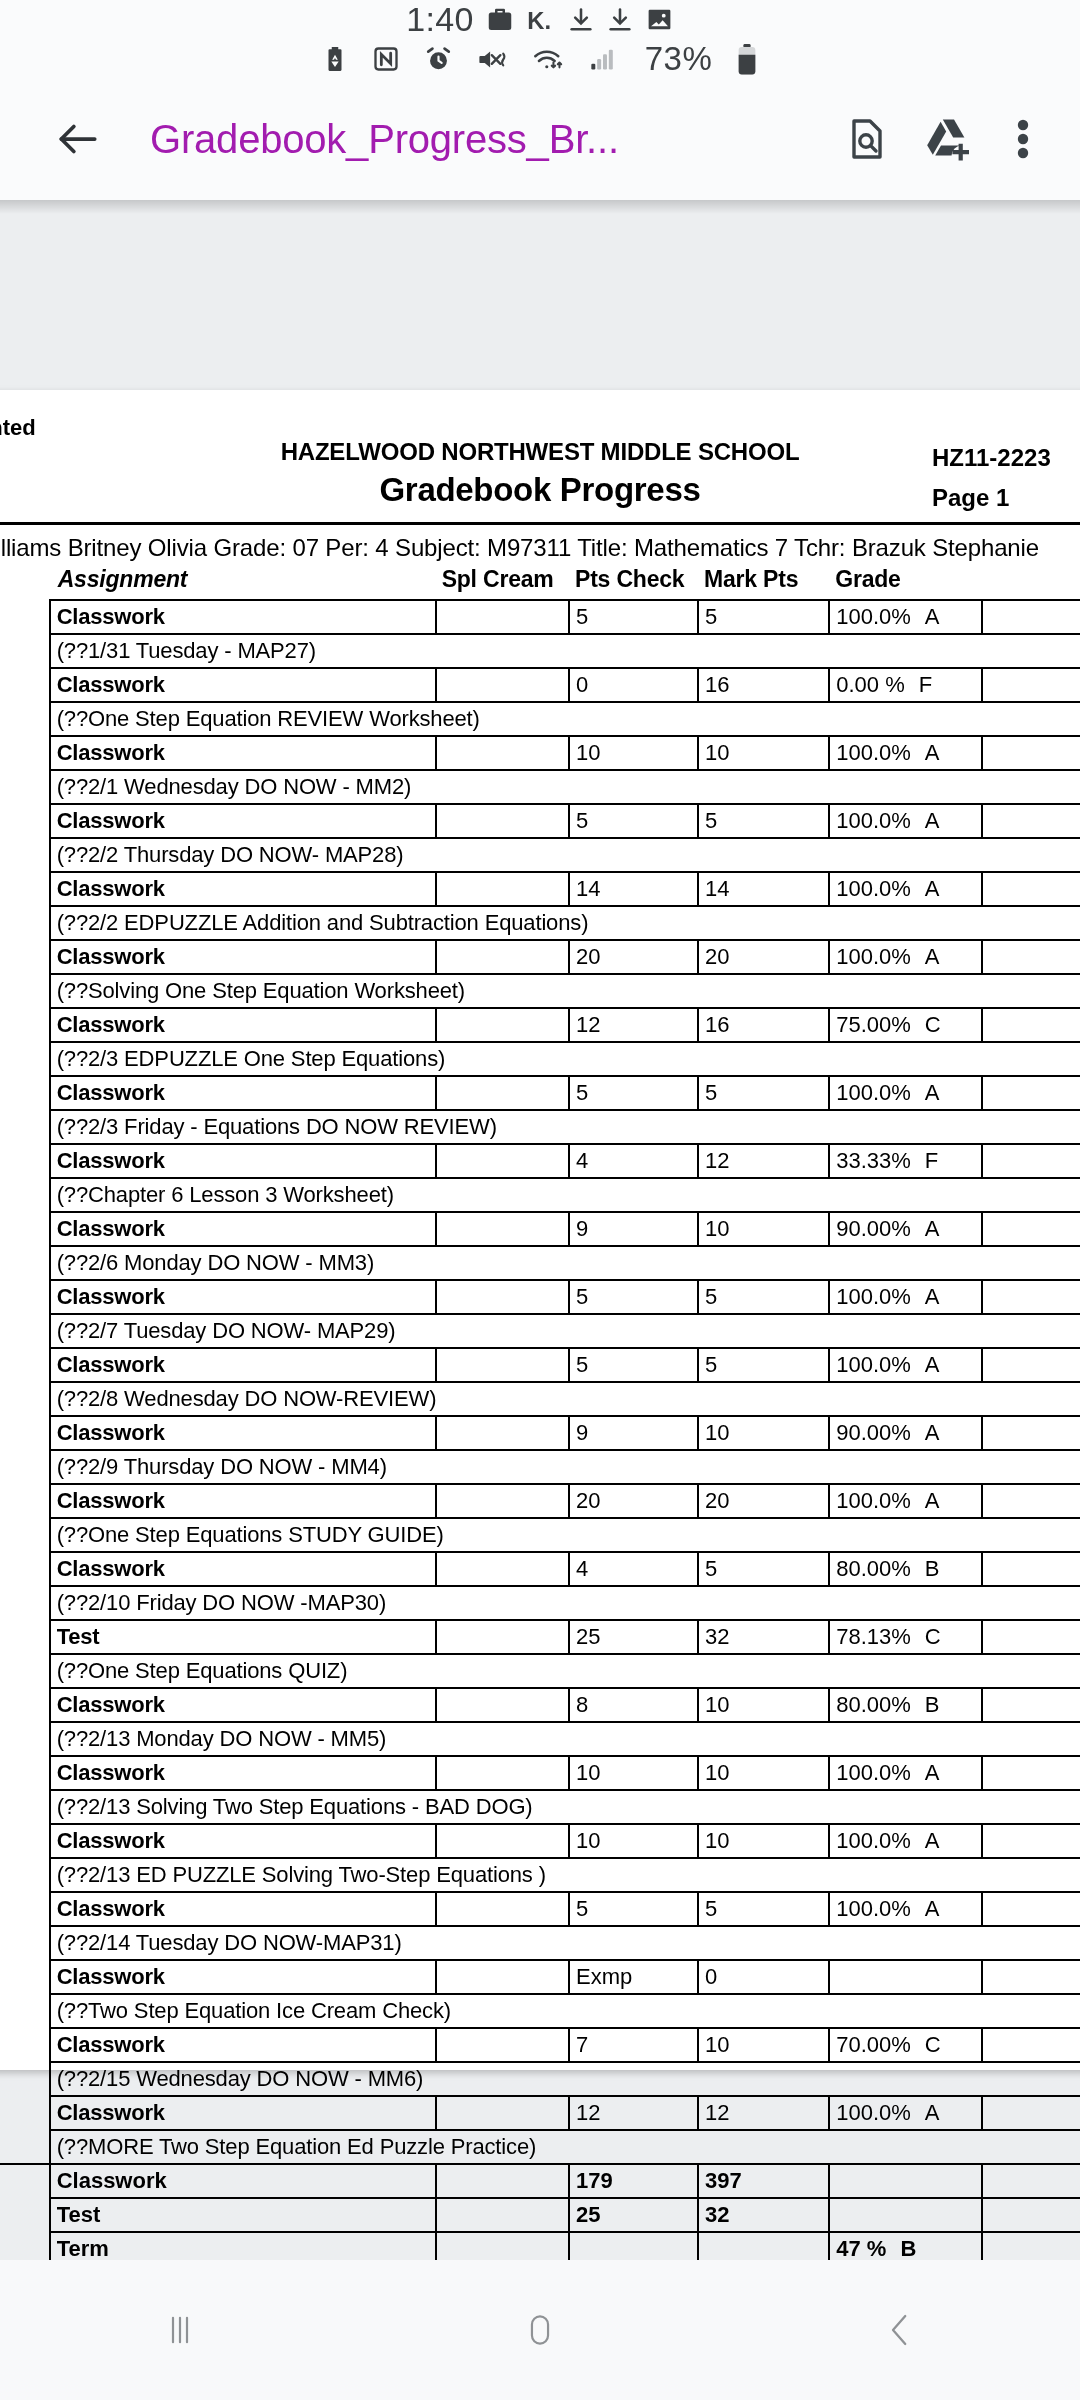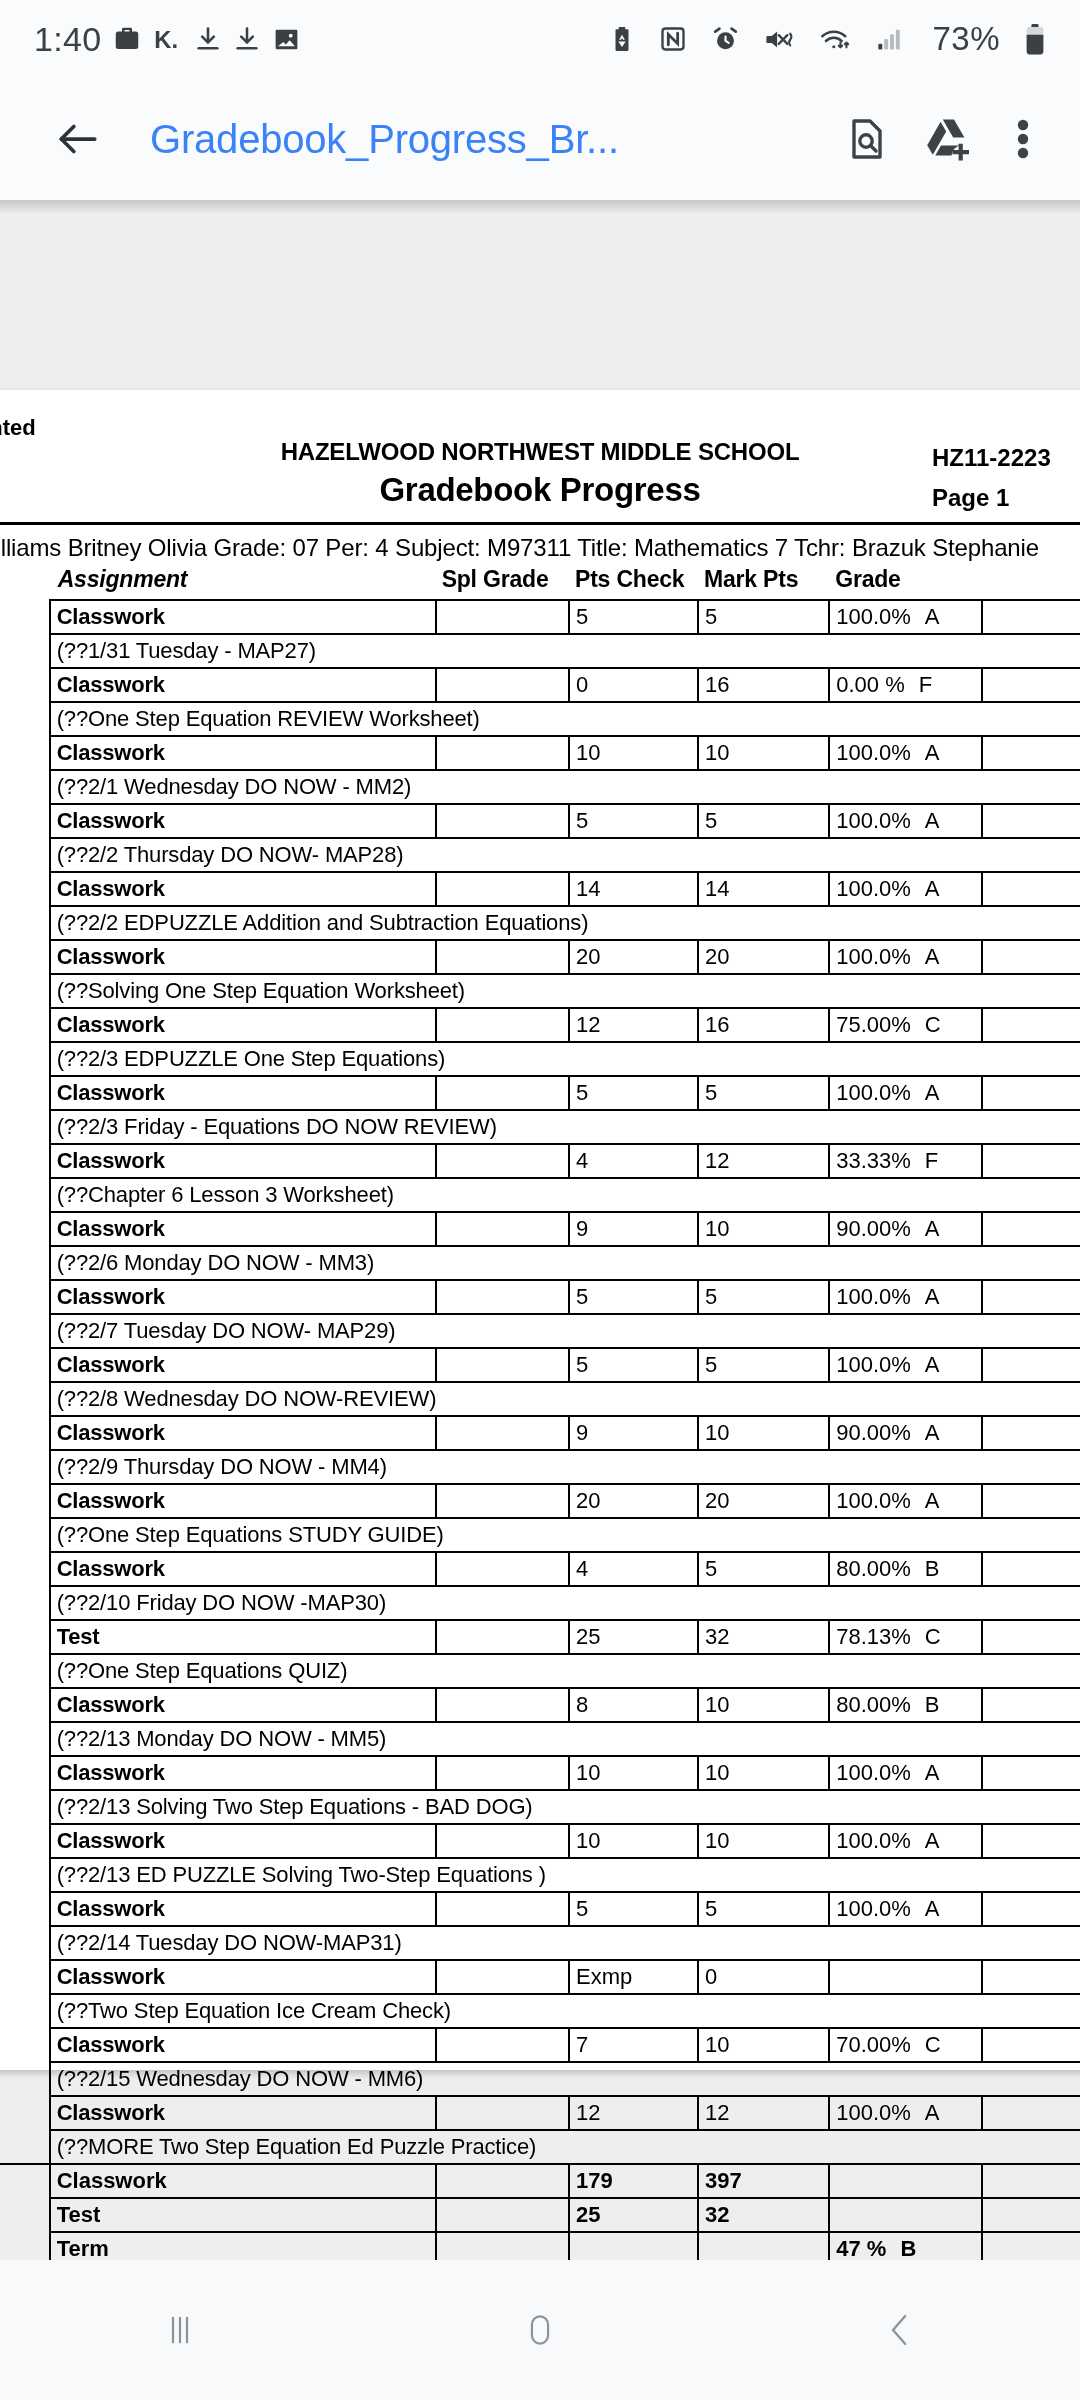--- a/index.html
+++ b/index.html
@@ -9,38 +9,39 @@
     font-family:"Liberation Sans", sans-serif;
     -webkit-font-smoothing:antialiased;
   }
 
   
   #status-bar{
     position:absolute; top:0; left:0; width:1080px; height:78px;
     background:#fafbfc;
     display:flex; align-items:center; justify-content:space-between;
     padding:0 34px;
+    flex-direction:column;
   }
   .sb-left{ display:flex; align-items:center; gap:11px; }
   .sb-right{ display:flex; align-items:center; gap:24px;text-align:center; }
   .sb-clock{ font-size:34px; color:#3c4043; letter-spacing:.3px; }
   .sb-ic{ display:inline-flex; align-items:center; justify-content:center; }
   .sb-ic svg{ display:block; }
   .sb-batt-txt{ font-size:33px; color:#3c4043; margin-left:3px; letter-spacing:.5px;}
 
   
   #app-bar{
     position:absolute; top:78px; left:0; width:1080px; height:122px;
     background:#fafbfc;
     display:flex; align-items:center; padding:0 26px 0 40px;
   }
   #back-button{ width:76px; height:76px; display:flex; align-items:center; justify-content:center; flex:0 0 auto;}
   #doc-title{
     flex:1 1 auto; margin-left:34px; margin-right:16px;
-    font-size:40px; color:#3b82f6; white-space:nowrap; overflow:hidden;
+    font-size:40px; color:#a21caf; white-space:nowrap; overflow:hidden;
     letter-spacing:-0.2px;
   }
   .appbar-ic{ width:84px; height:84px; display:flex; align-items:center; justify-content:center; flex:0 0 auto; }
   #overflow-button{ width:62px; }
 
   
   #appbar-shadow{
     position:absolute; top:200px; left:0; width:1080px; height:14px;
     background:linear-gradient(to bottom, rgba(0,0,0,.16), rgba(0,0,0,0));
     z-index:5;
@@ -305,21 +306,21 @@
             <col class="c-spl">
             <col class="c-pte">
           <col class="c-pos">
             <col class="c-grd">
             <col class="c-end">
         </colgroup>
         <tbody id="table-body">
             <tr class="hdr">
               <td class="pad"></td>
               <td class="c1">Assignment</td>
-              <td>Spl Grade</td>
+              <td>Spl Cream</td>
               <td>Pts Check</td>
               <td>Mark Pts</td>
               <td>Grade</td>
               <td></td>
             </tr>
             <tr class="drow">
               <td class="pad"></td>
               <td class="asg">Classwork</td>
               <td></td>
               <td>5</td>

